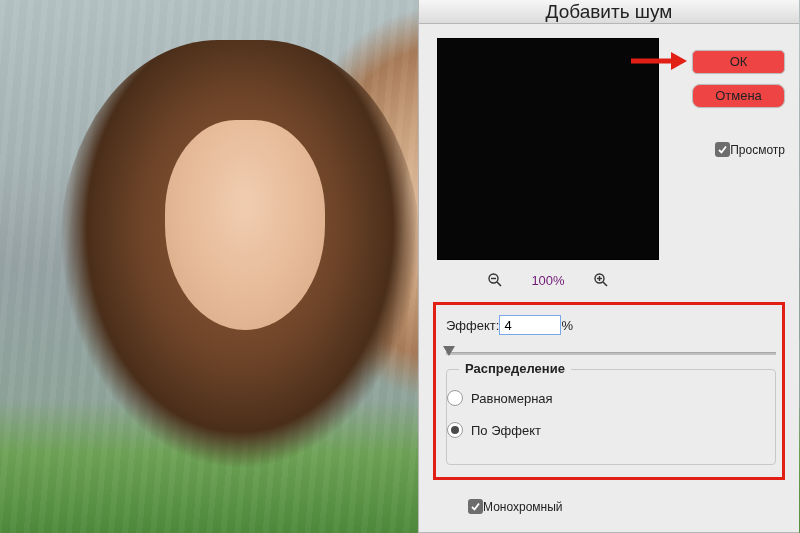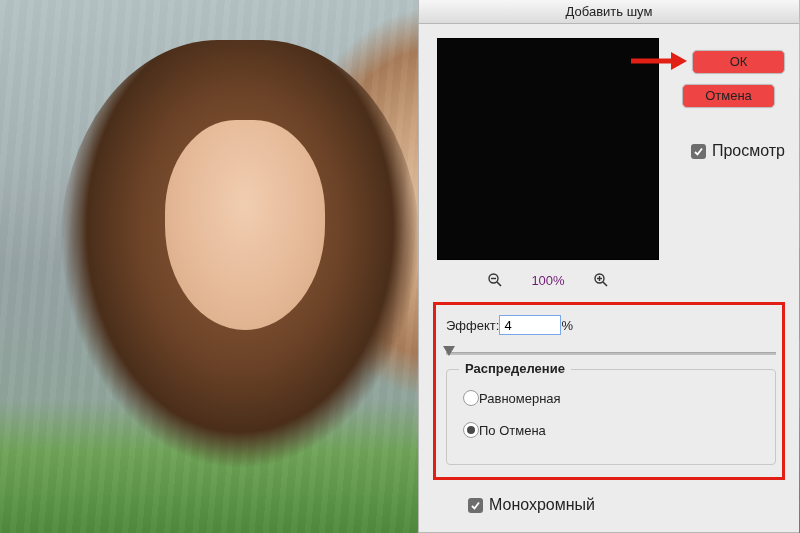--- a/index.html
+++ b/index.html
@@ -43,21 +43,21 @@
     background: #ececec;
     border-left: 1px solid #b6b6b6;
     border-bottom: 1px solid #b6b6b6;
   }
   .titlebar {
     height: 24px;
     background: linear-gradient(#f6f6f6,#dcdcdc);
     border-bottom: 1px solid #b6b6b6;
     text-align: center;
     line-height: 24px;
-    font-size: 13px;
+    font-size: 19px;
     color: #222;
   }
   .body { position: relative; width: 100%; height: calc(100% - 24px); }
   .preview {
     position: absolute; left: 18px; top: 14px;
     width: 222px; height: 222px;
     background: #060606;
     border: 1px solid #000;
   }
   .zoomrow {
@@ -74,30 +74,30 @@
     background: #ef4444;
     border: 1px solid #bdbdbd;
     border-radius: 5px;
     text-align: center;
     line-height: 22px;
     font-size: 13px;
     cursor: pointer;
     box-shadow: 0 0 0 1px rgba(0,0,0,.02);
   }
   .btn-ok { right: 14px; top: 26px; }
-  .btn-cancel { right: 24px; top: 60px; }
+  .btn-cancel { right: 14px; top: 60px; border-radius: 8px; }
   .arrow {
     position: absolute; right: 112px; top: 26px;
     width: 56px; height: 22px;
   }
   .arrow svg { display:block; }
   .checkrow {
     position: absolute;
-    display: flex; align-items: center; gap: 6px;
-    font-size: 16px;
+    display: flex; align-items: center; gap: 0;
+    font-size: 12px;
   }
   .preview-check { right: 14px; top: 118px; }
   .mono-check { left: 26px; bottom: 18px; margin-left: 23px; }
   .checkbox {
     width: 15px; height: 15px;
     background: #6d6d6d;
     border-radius: 3px;
     display: inline-flex; align-items: center; justify-content: center;
   }
   .checkbox svg { display:block; }
@@ -143,22 +143,22 @@
     border-radius: 4px;
   }
   .group-title {
     position: absolute; left: 12px; top: -9px;
     background: #ececec;
     padding: 0 6px;
     font-size: 13px;
     font-weight: bold;
   }
   .radio-row {
-    position: absolute; left: 16px;
-    display: flex; align-items: center; 
+    position: absolute; left: 0;
+    display: flex; align-items: center; gap: 8px;
     font-size: 13px;
     cursor: pointer;
   }
   .radio-row.r1 { top: 20px; }
   .radio-row.r2 { top: 52px; }
   .radio {
     width: 16px; height: 16px;
     border: 1px solid #9b9b9b;
     border-radius: 50%;
     background: #fff;
@@ -233,21 +233,21 @@
         <div class="slider-thumb" style="left:1%"></div>
       </div>
       <div class="group">
         <div class="group-title">Распределение</div>
         <div class="radio-row r1">
           <span class="radio"></span>
           <span>Равномерная</span>
         </div>
         <div class="radio-row r2">
           <span class="radio sel"></span>
-          <span>По Отмена</span>
+          <span>По Эффект</span>
         </div>
       </div>
     </div>
 
     <div class="checkrow mono-check">
       <span class="checkbox">
         <svg width="11" height="11" viewBox="0 0 11 11">
           <polyline points="2,6 4.5,8.5 9,2.5" fill="none" stroke="#fff" stroke-width="1.8"></polyline>
         </svg>
       </span>

